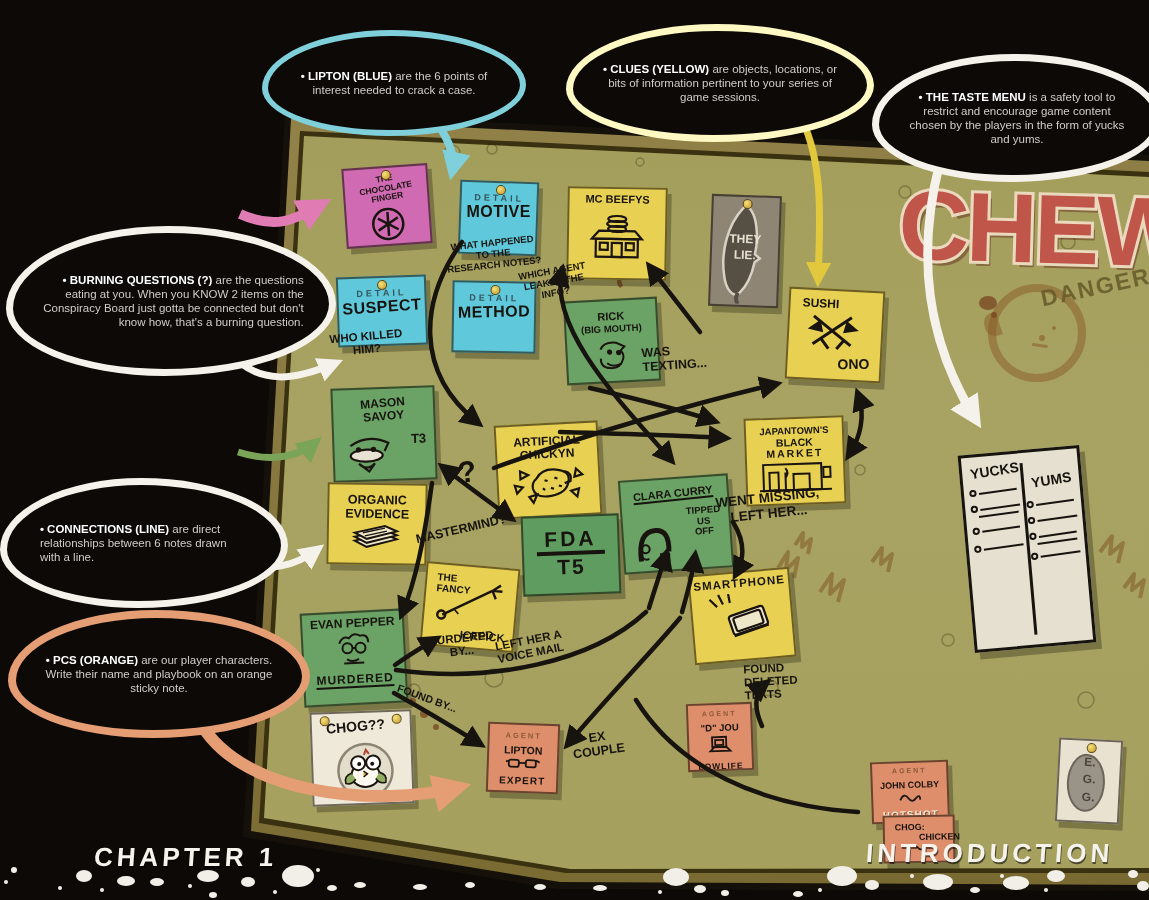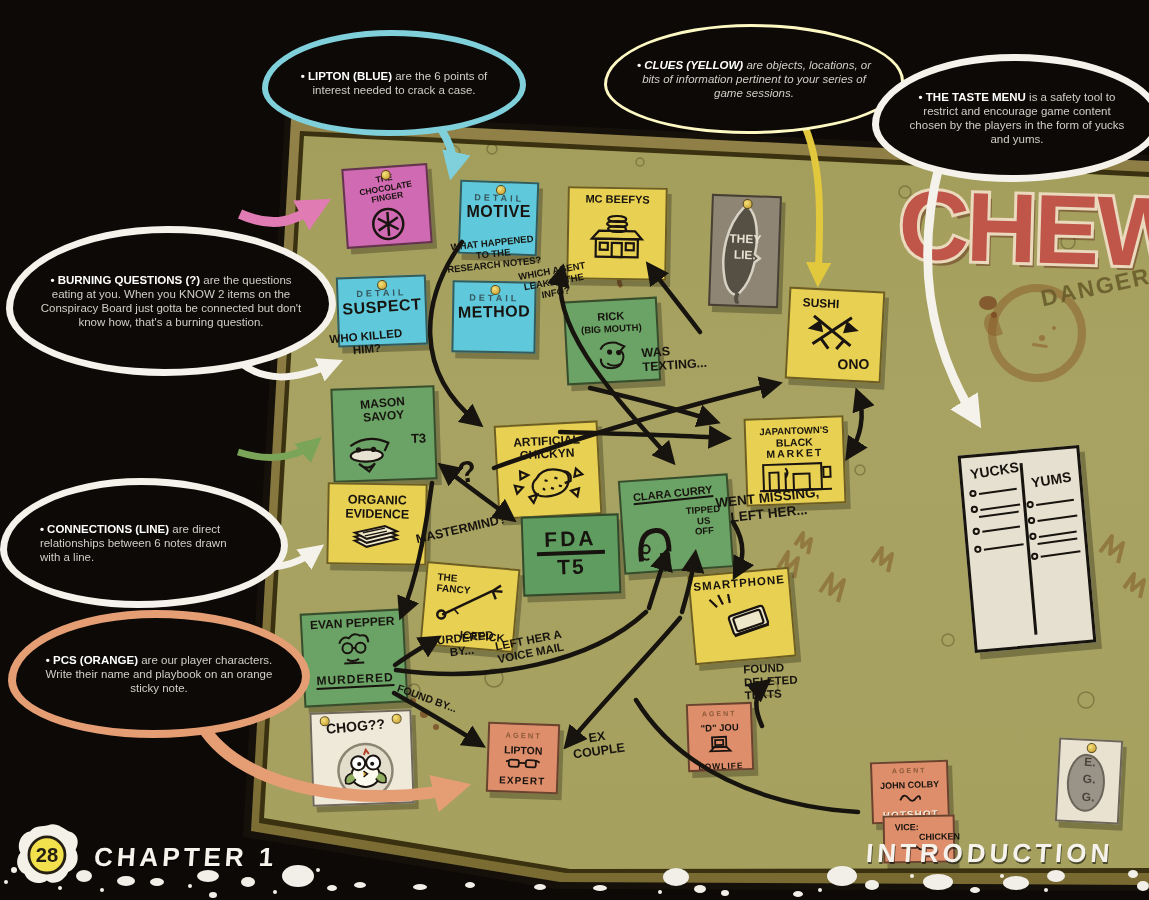--- a/index.html
+++ b/index.html
@@ -363,21 +363,21 @@
     <span style="font-size:7px;letter-spacing:2px;color:#8a5a36;margin-top:4px;display:block;">AGENT</span>
     <span class="scrawl" style="font-size:9px;">JOHN COLBY</span>
     <svg class="noteicon" width="26" height="12" viewBox="0 0 26 12">
       <path d="M3 8 q4 -8 8 -2 t8 0 q4 -4 4 2" stroke="#1a1410" stroke-width="1.8" fill="none"></path>
     </svg>
     <span class="scrawl" style="font-size:10px;color:#f3ead9;text-shadow:1px 1px 0 #7a4a2c;letter-spacing:1px;">HOTSHOT</span>
   </div>
 
   <div class="note" style="left:883px;top:815px;width:72px;height:48px;background:#df8e6c;transform:rotate(-1deg);">
     <div class="scrawl" style="font-size:9px;margin:5px 0 0 10px;">
-      <span>VICE:</span><br>
+      <span>CHOG:</span><br>
       <span style="margin-left:24px;">CHICKEN</span>
     </div>
     <svg width="24" height="10" viewBox="0 0 24 10" style="margin-left:22px;">
       <path d="M2 6 q4 -6 8 -1 t8 0" stroke="#1a1410" stroke-width="1.6" fill="none"></path>
     </svg>
   </div>
 
   <div class="note c" style="left:1057px;top:739px;width:64px;height:84px;background:#e9e2d0;transform:rotate(3deg);">
     <span class="pin"></span>
     <svg width="54" height="76" viewBox="0 0 54 76" style="margin-top:4px;">
@@ -538,56 +538,49 @@
         <circle cx="6" cy="882" r="2"></circle>
     </g>
   </svg>
 
   <div class="bubble" style="left:262px;top:30px;width:252px;height:94px;border:6px solid #7fd0db;">
     <div class="btxt">
       <b>• LIPTON (BLUE)</b><span> are the 6 points of interest needed to crack a case.</span>
     </div>
   </div>
 
-  <div class="bubble" style="left:604px;top:24px;width:294px;height:104px;border:3px solid #fef9c3;font-style:italic;">
+  <div class="bubble" style="left:566px;top:24px;width:294px;height:104px;border:7px solid #fef9c3;">
     <div class="btxt">
       <b>• CLUES (YELLOW)</b><span> are objects, locations, or bits of information pertinent to your series of game sessions.</span>
     </div>
   </div>
 
   <div class="bubble" style="left:872px;top:54px;width:276px;height:114px;border:7px solid #f4f2ea;">
     <div class="btxt">
       <b>• THE TASTE MENU</b><span> is a safety tool to restrict and encourage game content chosen by the players in the form of yucks and yums.</span>
     </div>
   </div>
 
 
   <div class="bubble" style="left:6px;top:226px;width:316px;height:136px;border:7px solid #f4f2ea;">
-    <div class="btxt" style="width:84%;font-size:11.5px;text-align:center;">
+    <div class="btxt" style="width:84%;font-size:11.5px;text-align:right;">
       <b>• BURNING QUESTIONS (?)</b><span> are the questions eating at you. When you KNOW 2 items on the Conspiracy Board just gotta be connected but don't know how, that's a burning question.</span>
     </div>
   </div>
 
 
   <div class="bubble" style="left:0px;top:478px;width:274px;height:116px;border:7px solid #f4f2ea;">
     <div class="btxt" style="text-align:left;width:76%;">
       <b>• CONNECTIONS (LINE)</b><span> are direct relationships between 6 notes drawn with a line.</span>
     </div>
   </div>
 
   <div class="bubble" style="left:8px;top:610px;width:286px;height:112px;border:8px solid #e59d74;">
     <div class="btxt" style="text-align:center;width:82%;">
       <b>• PCS (ORANGE)</b><span> are our player characters. Write their name and playbook on an orange sticky note.</span>
     </div>
   </div>
 
-  <div class="egg-badge" style="left:14px;top:822px;">
-    <svg width="68" height="68" viewBox="0 0 64 64">
-      <path d="M32 3 C40 0 46 6 52 9 C60 11 62 19 58 26 C62 33 60 43 51 47 C47 56 37 60 31 55 C23 60 13 57 10 49 C2 45 1 35 6 29 C2 21 7 10 15 9 C21 2 26 5 32 3 Z" fill="#f4f1e8"></path>
-      <circle cx="31" cy="31" r="17" fill="#f2e04c" stroke="#241f12" stroke-width="2.6"></circle>
-      <text x="31" y="38" text-anchor="middle" font-size="19" font-weight="700" fill="#241f12">28</text>
-    </svg>
-  </div>
   <div class="foot-title" style="left:94px;top:842px;">CHAPTER 1</div>
 
   <div class="foot-title" style="left:866px;top:838px;">INTRODUCTION</div>
 
 </div>
 
 </body></html>

